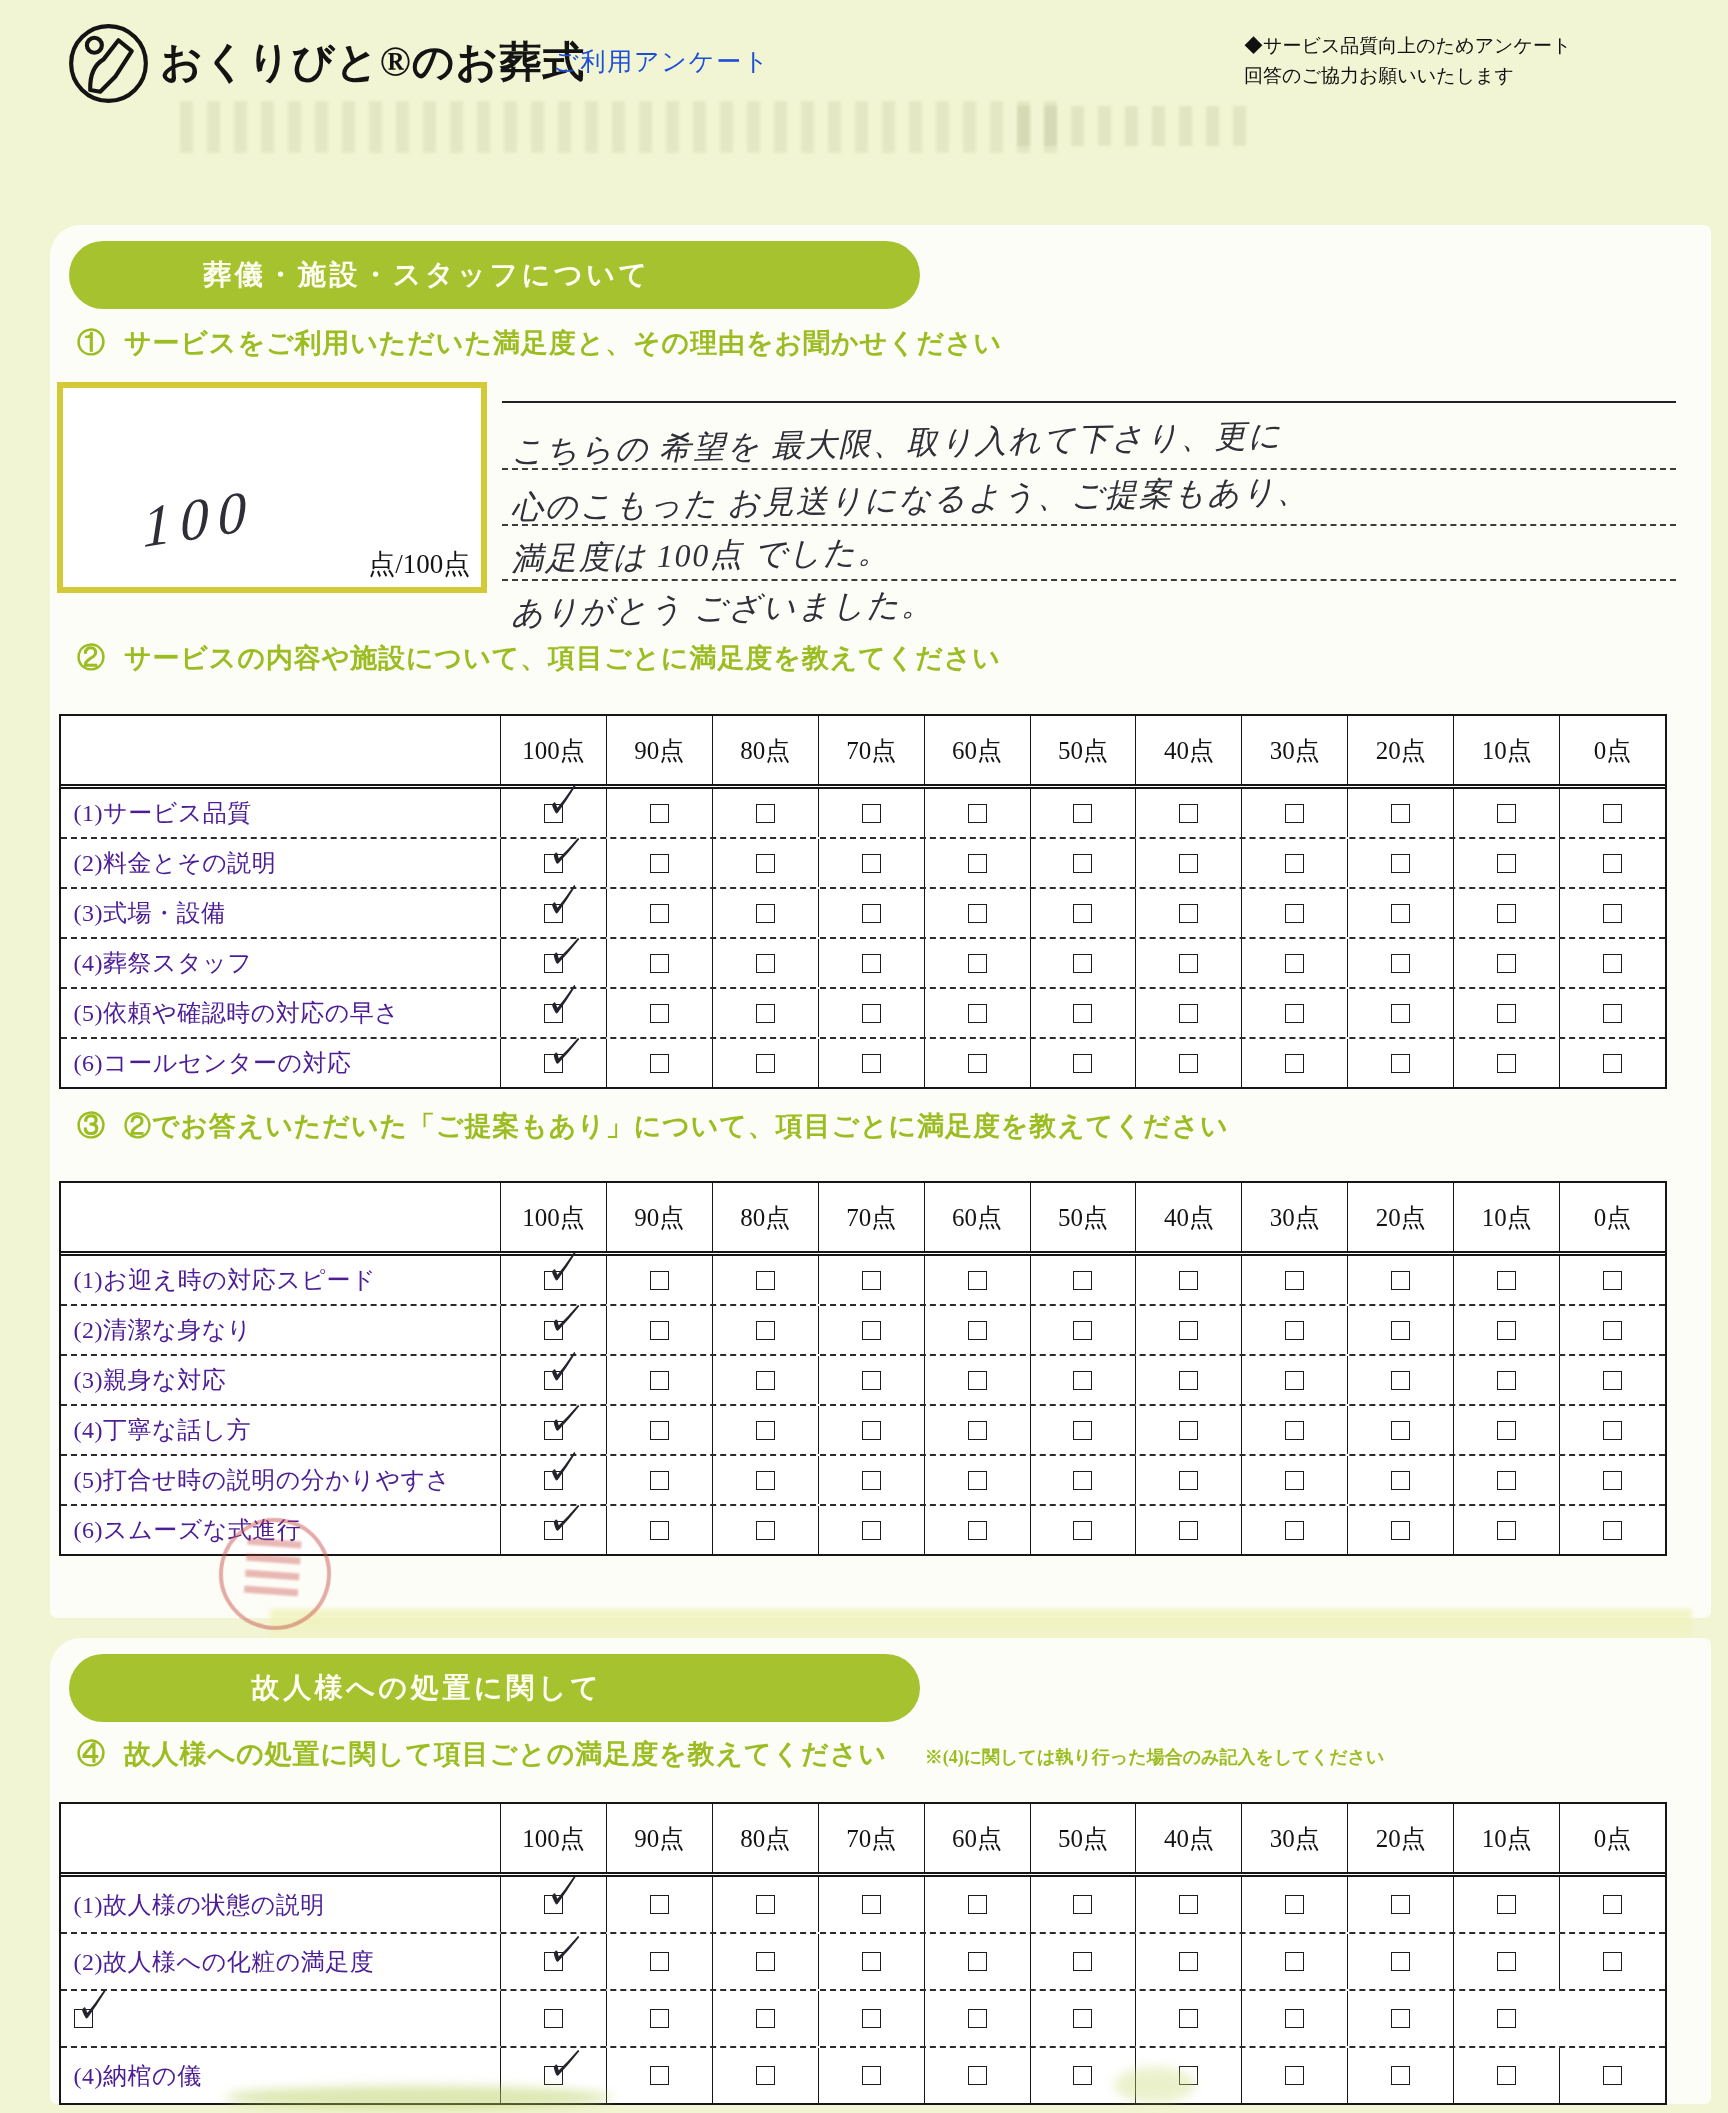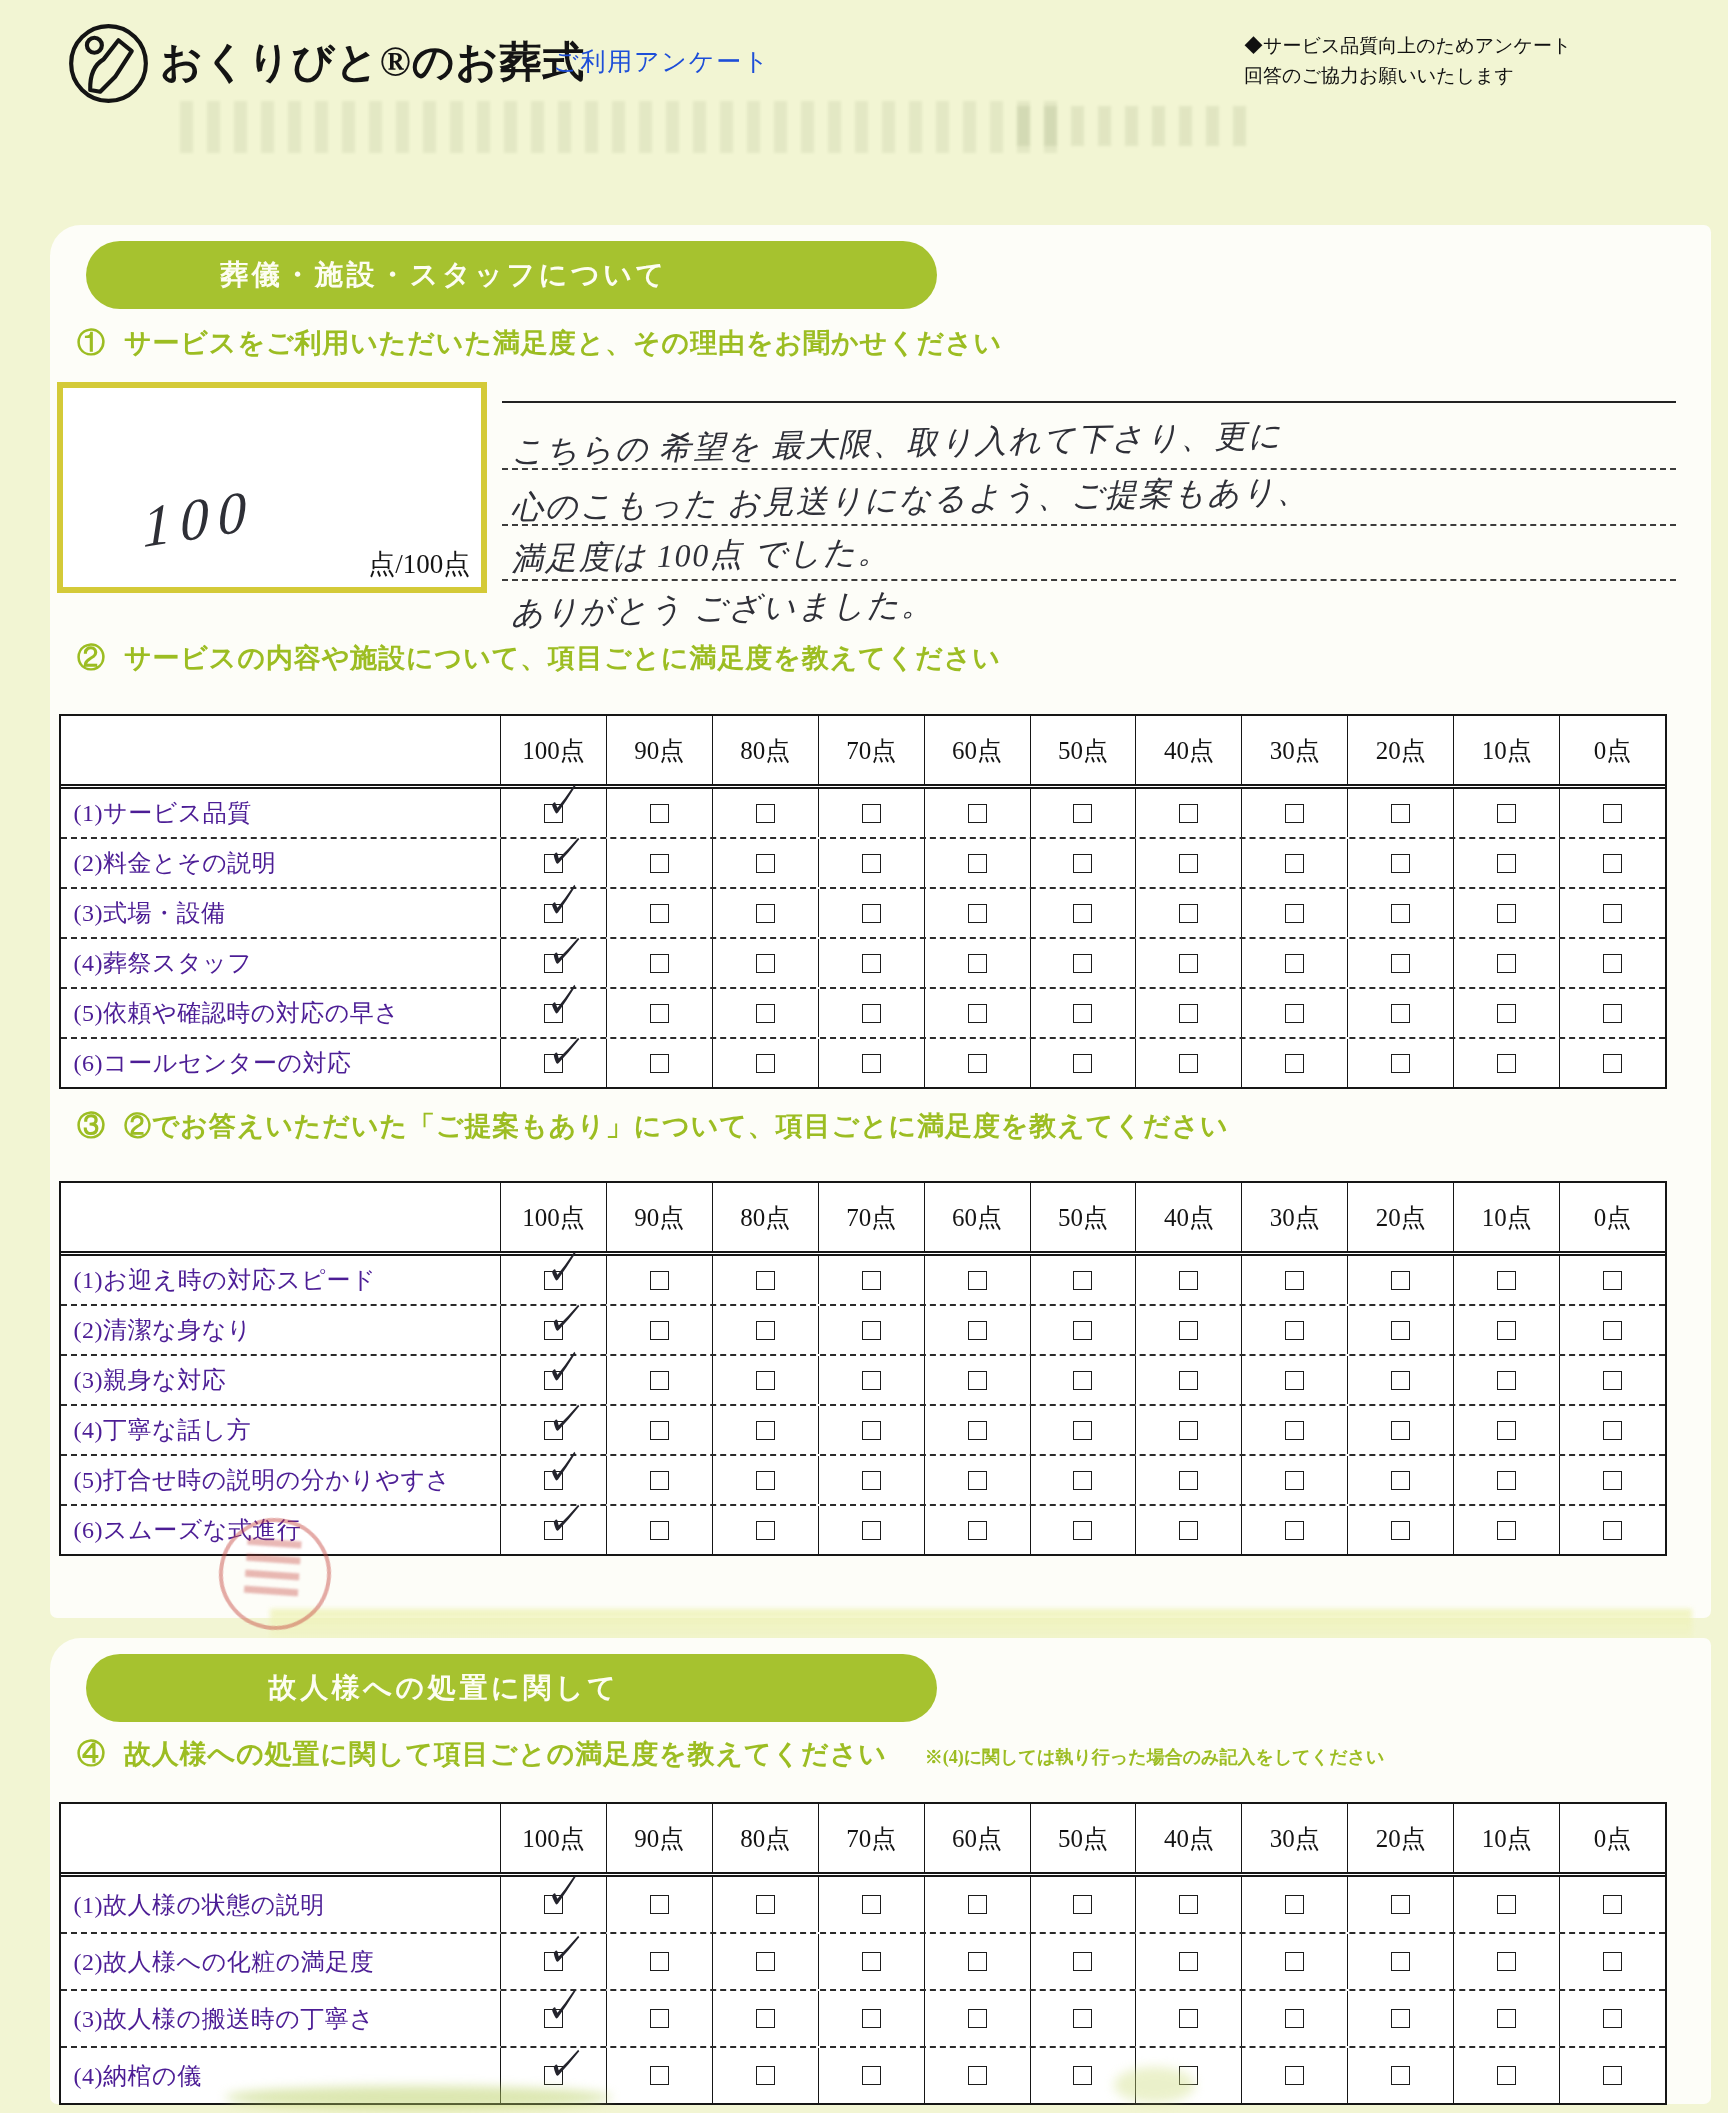--- a/index.html
+++ b/index.html
@@ -24,21 +24,21 @@
   .smudge{position:absolute;border-radius:50%;filter:blur(5.4px);}
   .smudge1{left:225px;top:2086px;width:387px;height:23.4px;background:#b9cf62;opacity:.5;}
   .smudge2{left:1114px;top:2067px;width:81px;height:36px;background:#cddc7d;opacity:.4;}
   .band{position:absolute;left:270px;top:1609px;width:1422px;height:41px;
     background:linear-gradient(180deg,#eef2b4,rgba(238,242,180,0));filter:blur(2.7px);opacity:.85;}
   
   .panel{position:absolute;background:#fdfdf8;}
   .panel1{left:50px;top:225px;width:1661px;height:1393px;border-radius:31px 7.2px 7.2px 7.2px;}
   .panel2{left:50px;top:1638px;width:1661px;height:466px;border-radius:31px 7.2px 7.2px 7.2px;}
   
-  .banner{position:absolute;left:86px;width:851px;height:68px;border-radius:36px;
+  .banner{position:absolute;left:69px;width:851px;height:68px;border-radius:36px;
     background:#a6c22f;display:flex;align-items:center;justify-content:center;
     padding-right:135px;box-sizing:border-box;
     color:#fdfdf2;font-size:28px;font-weight:600;letter-spacing:3.6px;}
   .banner1{top:241px;}
   .banner2{top:1654px;text-align:center;}
   
   .q-heading{position:absolute;left:77px;display:flex;align-items:baseline;gap:18px;
     color:#9cbd22;font-weight:800;font-size:27px;letter-spacing:0.9px;}
   .q-num{font-size:28px;font-weight:700;}
   .q-note{font-size:18px;font-weight:700;margin-left:20px;letter-spacing:0;}
@@ -725,21 +725,20 @@
           <span class="cb"></span>
         </div>
         <div class="t-cell">
           <span class="cb"></span>
         </div>
         <div class="t-cell">
           <span class="cb"></span>
         </div>
       </div>
       <div class="t-grid t-row">
-        <div class="t-cell">(3)故人様の搬送時の丁寧さ</div>
         <div class="t-cell">
           <span class="cb">
             <span class="tick">✓</span>
           </span>
         </div>
         <div class="t-cell">
           <span class="cb"></span>
         </div>
         <div class="t-cell">
           <span class="cb"></span>

